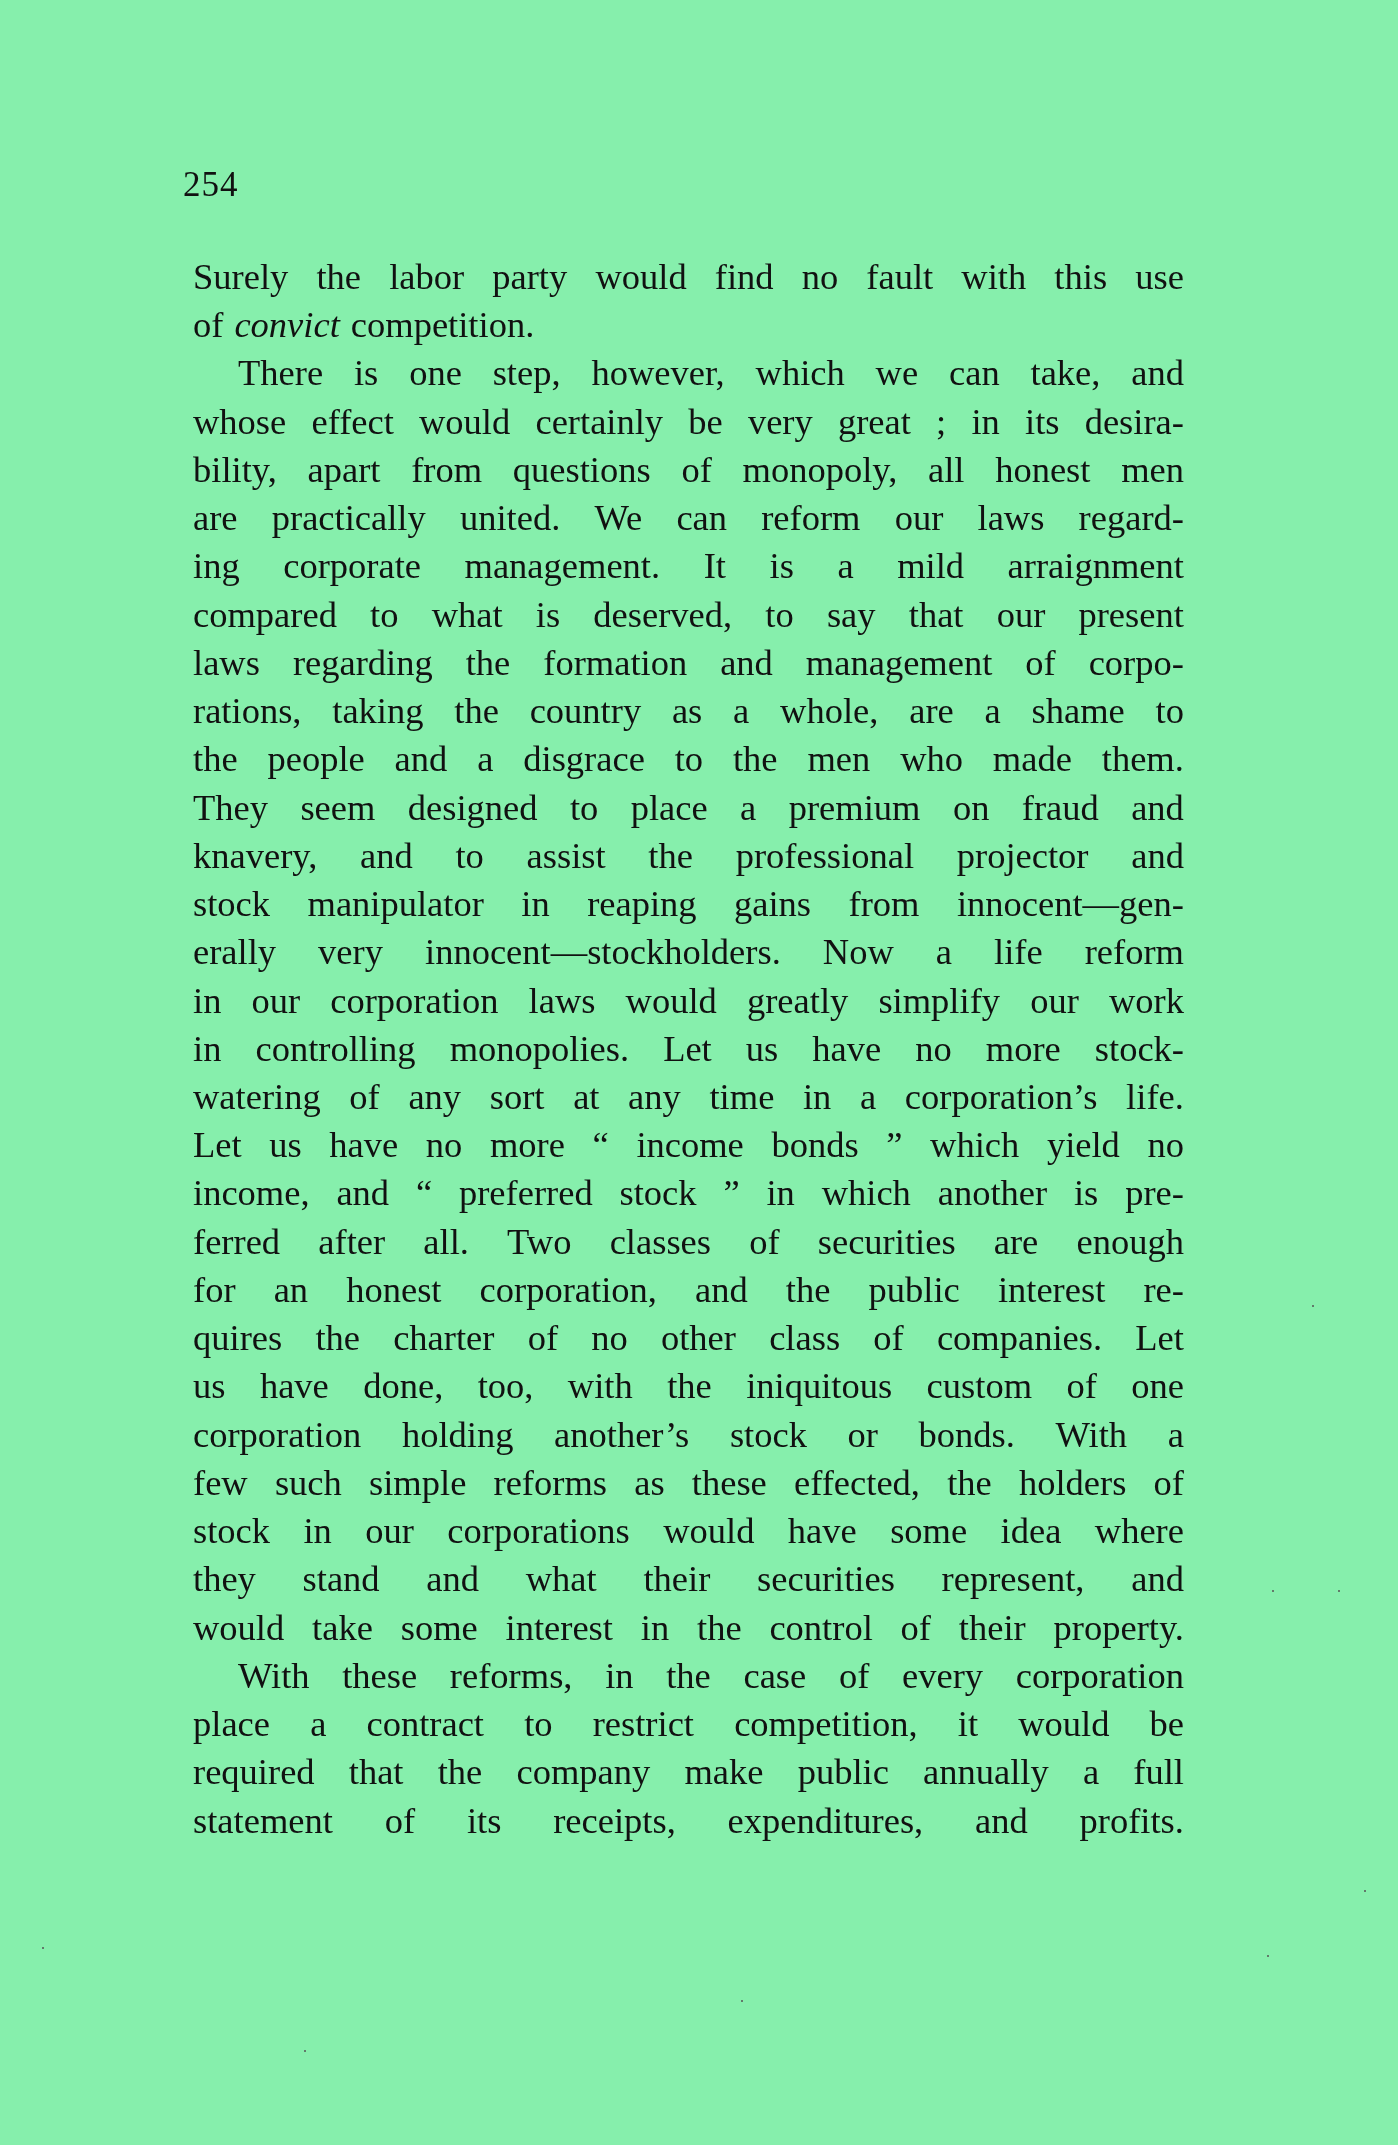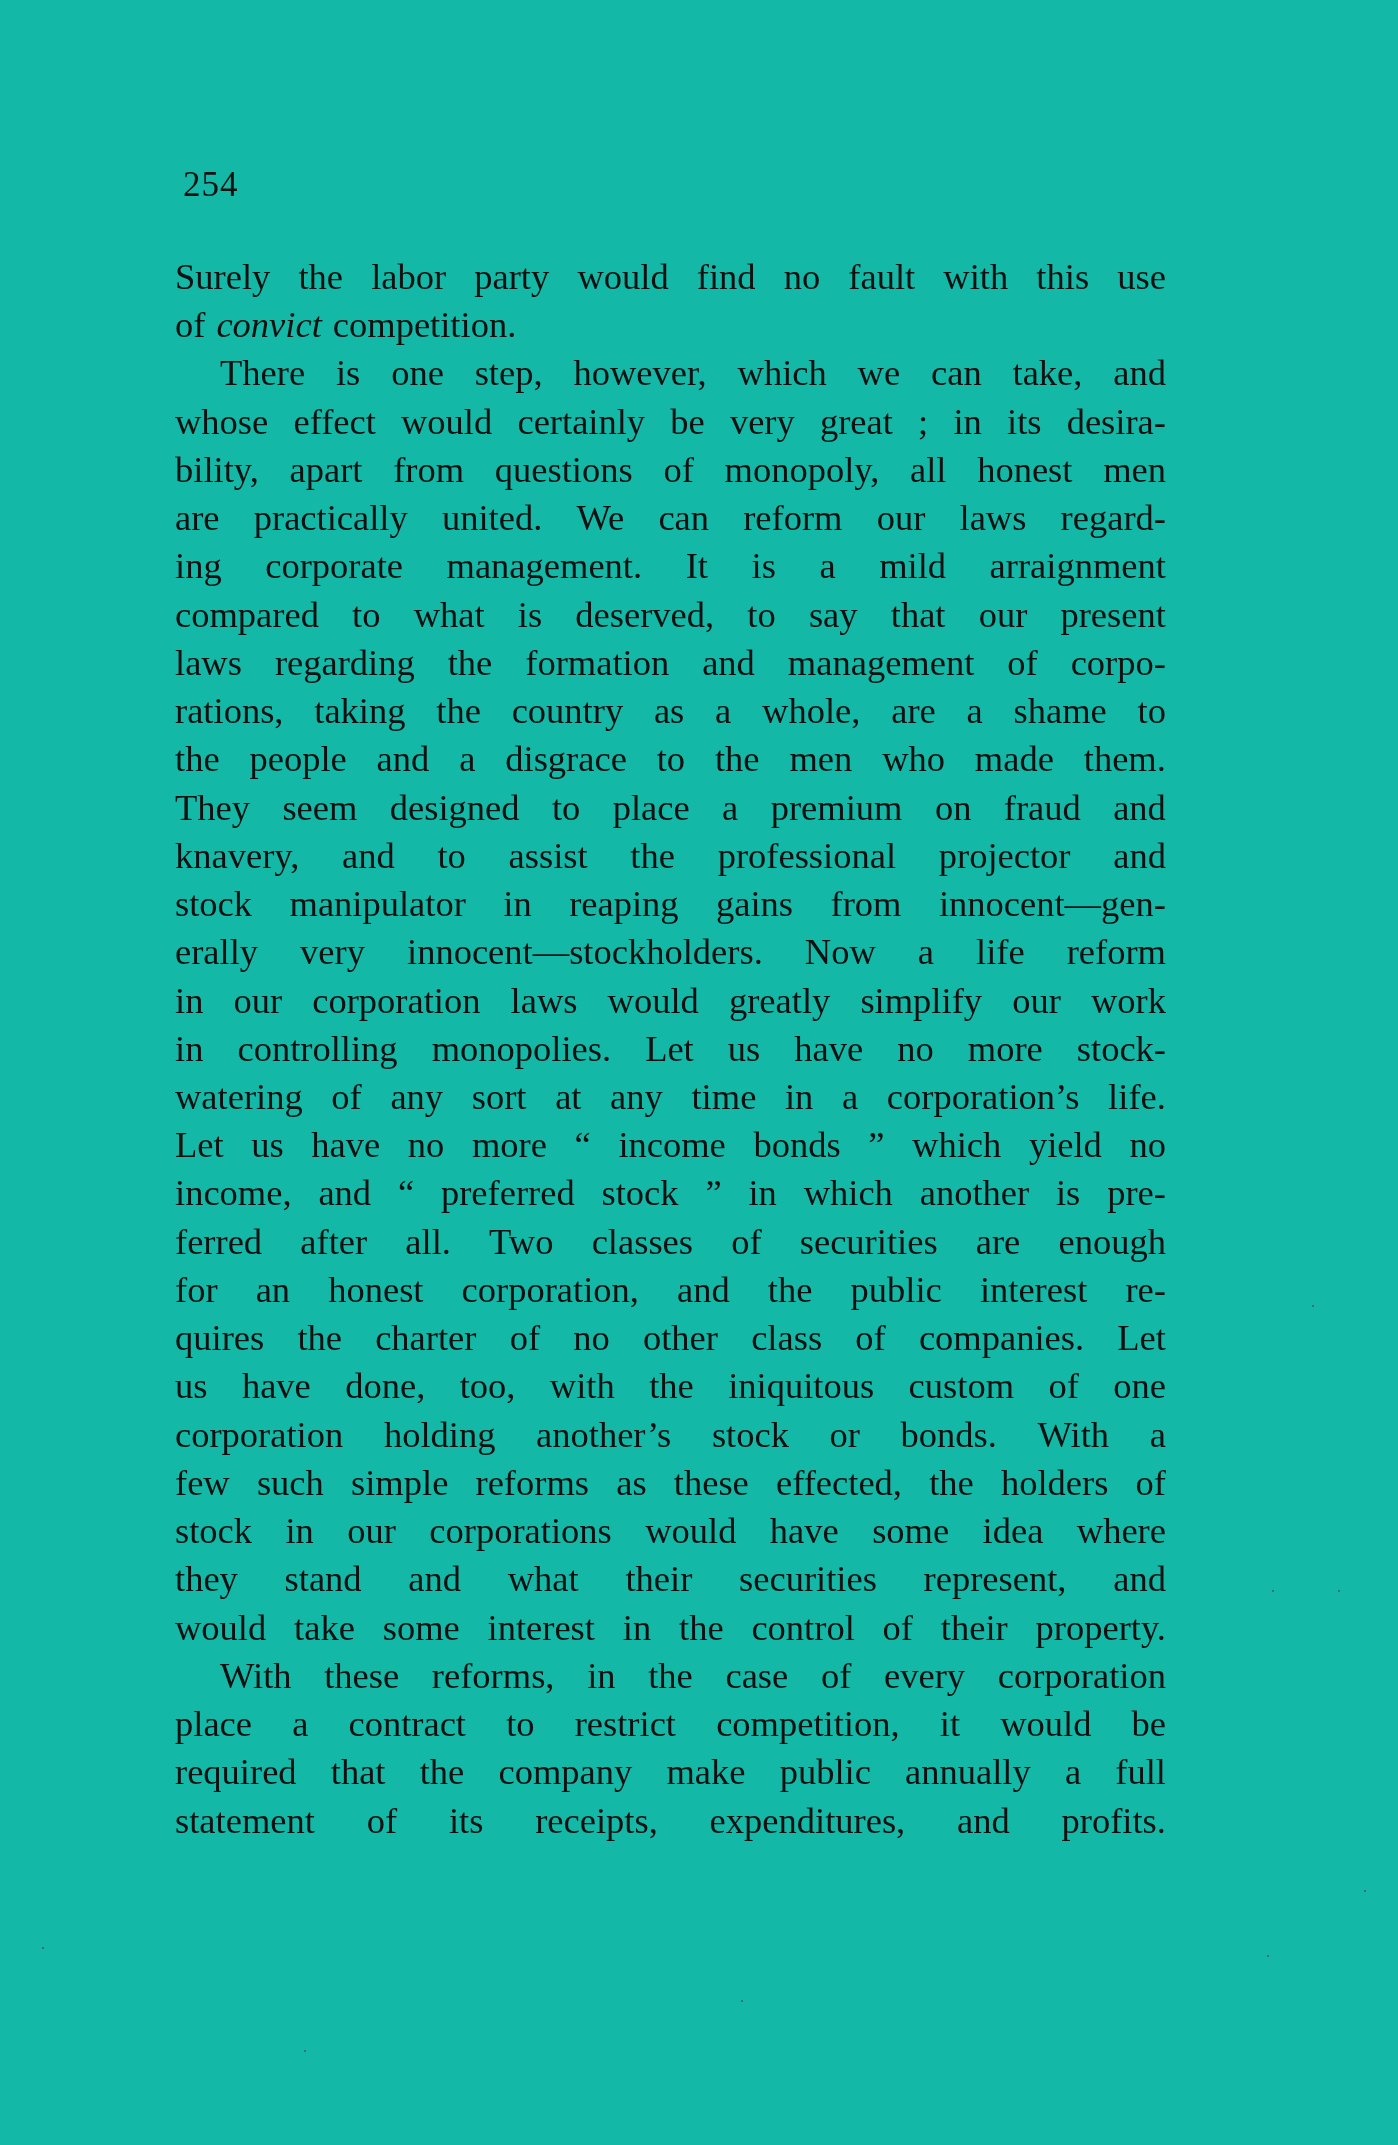--- a/index.html
+++ b/index.html
@@ -13,21 +13,21 @@
       position: relative;
       overflow: hidden;
       font-family: "Liberation Serif", "DejaVu Serif", serif;
       color: #111111;
     }
     .page {
       position: absolute;
       left: 0; top: 0;
       width: 1398px;
       height: 2145px;
-      background: #14b8a6;
+      background: #86efac;
     }
     .running-head {
       position: absolute;
       left: 183px;
       top: 160px;
       width: 991px;
       height: 50px;
       font-size: 33px;
       line-height: 50px;
       white-space: nowrap;
@@ -42,21 +42,21 @@
     .running-title {
       position: absolute;
       left: 150px;
       top: 0;
       font-style: italic;
       font-size: 31px;
       letter-spacing: 4.2px;
     }
     .body-text {
       position: absolute;
-      left: 175px;
+      left: 193px;
       top: 253px;
       width: 991px;
     }
     
     .jline {
       display: flex;
       justify-content: space-between;
       height: 61.4px;
       line-height: 61.4px;
       font-size: 36.5px;

